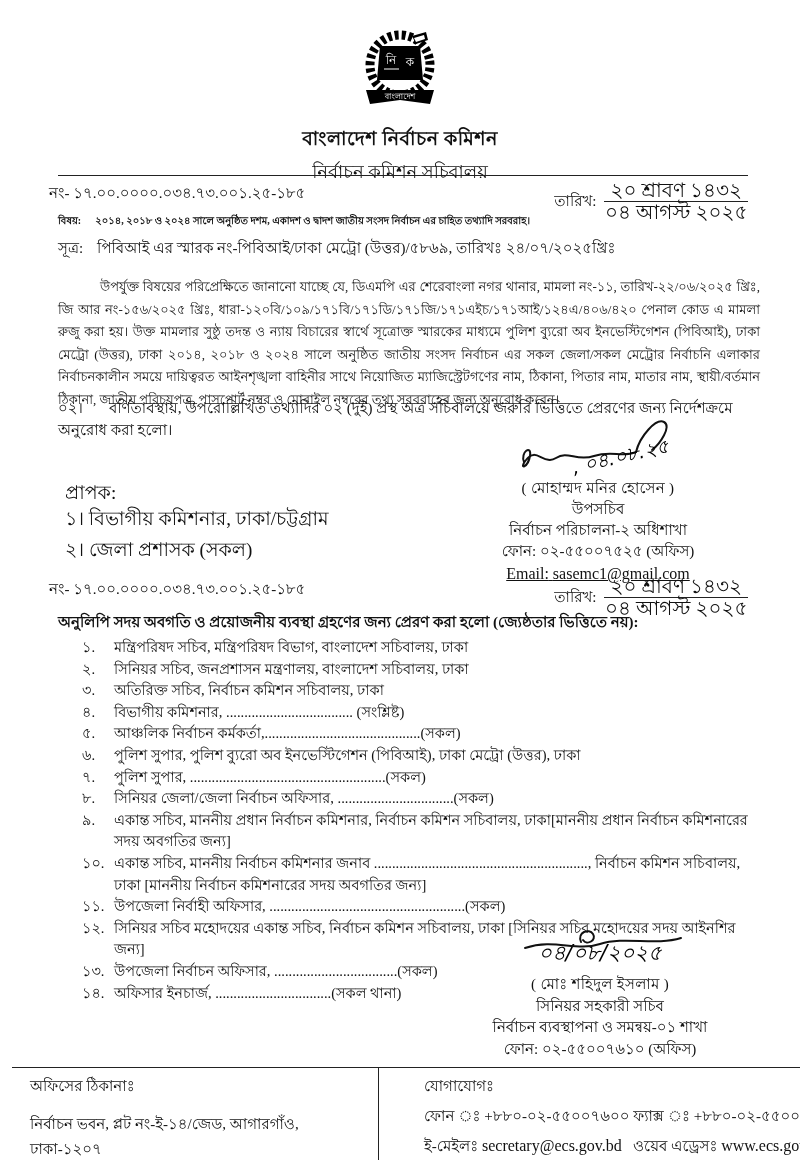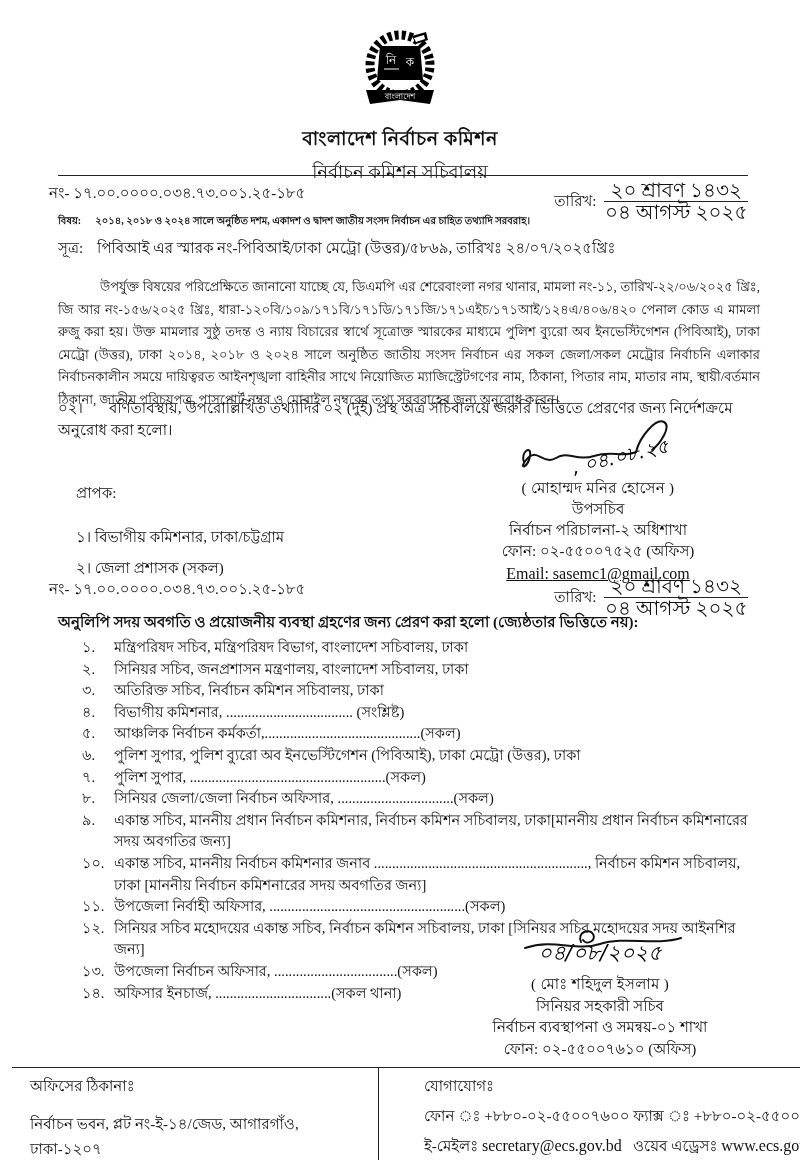--- a/index.html
+++ b/index.html
@@ -29,22 +29,22 @@
   .frac-bot{padding-top:1px;}
   .subject-row{top:209px;left:58px;right:40px;font-size:10px;font-weight:bold;line-height:24px;}
   .ref-row{top:236px;left:58px;right:40px;font-size:15px;line-height:24px;}
   .lbl{margin-right:14px;}
   .body-para{top:276px;left:58px;right:40px;font-size:13px;line-height:22.6px;text-align:justify;text-indent:42px;margin:0;}
   .body-para2{top:397px;left:58px;right:40px;font-size:15px;line-height:22px;margin:0;}
   .p2num{margin-right:26px;}
   
   .sig1-scribble{top:414px;right:60px;width:230px;height:66px;}
   
-  .recipients{top:481px;left:76px;font-size:15px;line-height:24px;}
-  .recipients .r-item{margin-top:20px;}
+  .recipients{top:481px;left:65px;font-size:19px;line-height:24px;}
+  .recipients .r-item{margin-top:2px;}
   .recipients .r-item+ .r-item{margin-top:7px;}
   .signatory1{top:478px;left:452px;width:292px;text-align:center;font-size:15px;line-height:21px;}
   .signatory1 div{margin-bottom:0;}
   .sig-name{letter-spacing:.3px;}
   .sig-email{font-size:16px;text-decoration:underline;margin-top:1px;display:inline-block;}
   
   .cc-head{top:610px;left:58px;right:40px;font-size:15px;font-weight:bold;line-height:24px;}
   .cc-list{top:637px;left:58px;right:40px;font-size:14.5px;}
   .cc-item{display:flex;line-height:21.6px;}
   .cc-num{flex:none;width:32px;margin-left:24px;}

